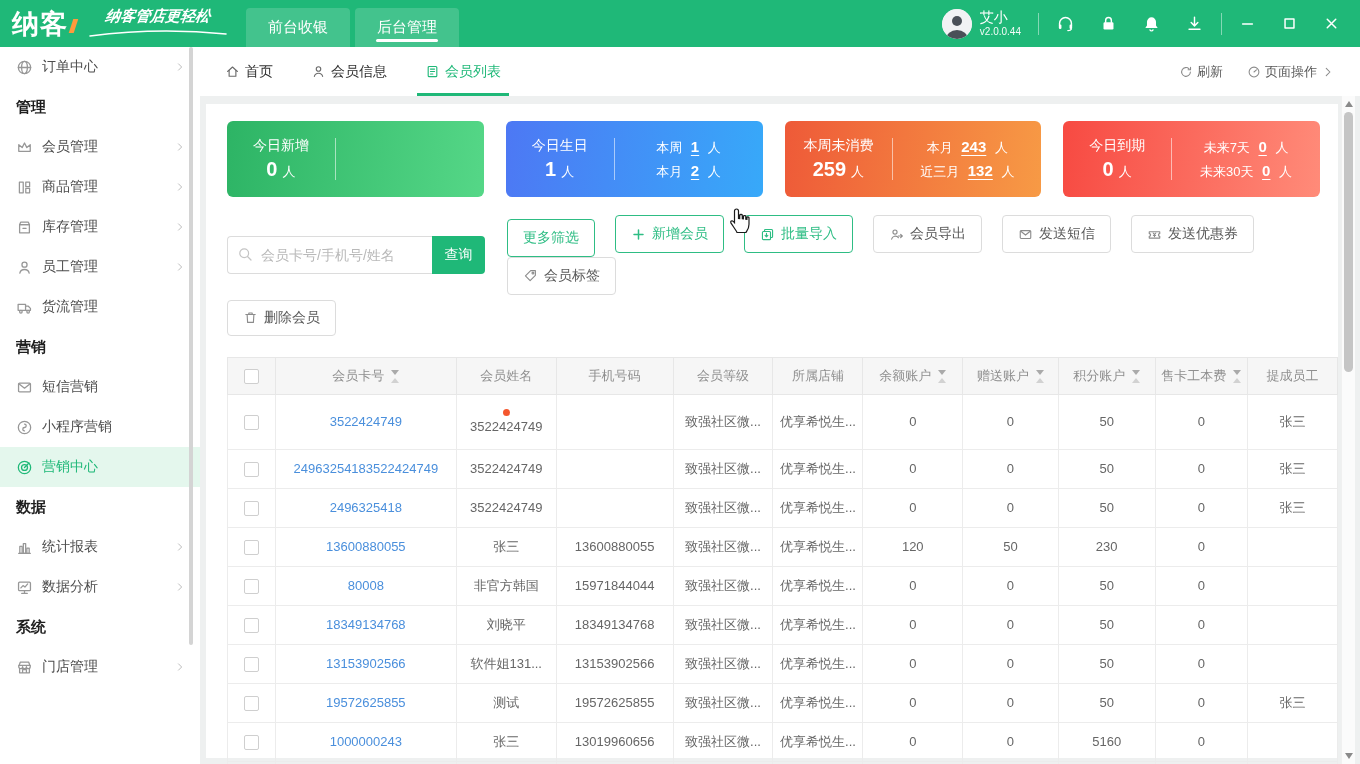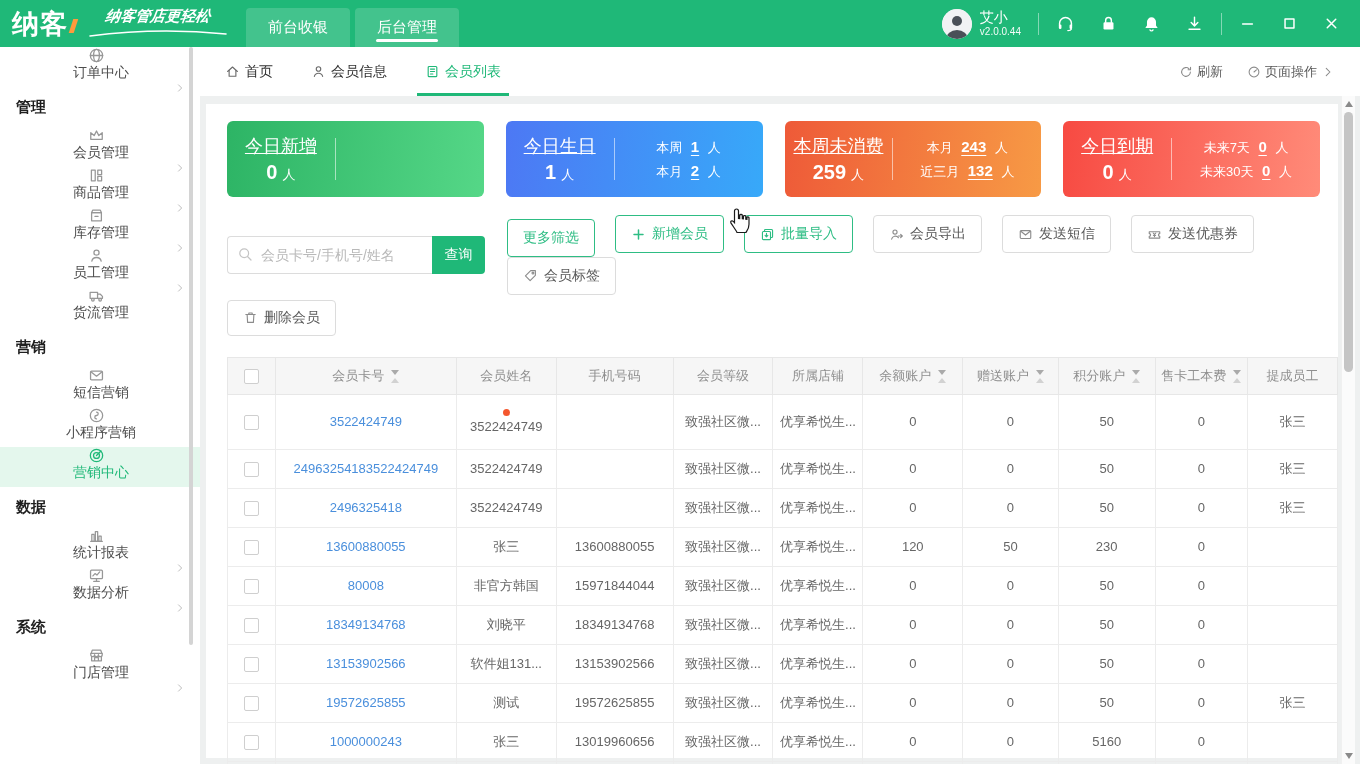--- a/index.html
+++ b/index.html
@@ -24,21 +24,21 @@
   .tb-icons { display:flex; gap:24px; align-items:center; }
   .tb-icons .icon svg { width:19px; height:19px; display:block; }
   .win-btns { display:flex; gap:25px; align-items:center; margin-right:20px; }
   .win-btns .icon svg { width:17px; height:17px; display:block; }
 
   
   .app { display:flex; height:717px; position:relative; }
 
   
   .sidebar { width:200px; background:#fff; position:relative; flex:none; overflow:hidden; }
-  .sb-item { height:40px; display:flex; align-items:center; padding:0 14px 0 16px; color:#4d4d4d; font-size:14px;flex-direction:column; }
+  .sb-item { height:40px; display:flex; align-items:center; padding:0 14px 0 16px; color:#4d4d4d; font-size:14px; }
   .sb-item .icon { width:17px; height:17px; color:#979797; margin-right:9px; flex:none; }
   .sb-item .icon svg { width:17px; height:17px; display:block; }
   .sb-chev { margin-left:auto; color:#b5b5b5; }
   .sb-chev svg { width:12px; height:12px; display:block; }
   .sb-item.active { background:#e4f7ed; color:#1fb878; }
   .sb-item.active .icon { color:#1fb878; }
   .sb-section { height:40px; display:flex; align-items:center; padding-left:16px; font-size:15px; font-weight:bold; color:#1f1f1f; }
   .sb-thumb { position:absolute; left:189px; top:0; width:4px; height:598px; background:#d4d4d4; border-radius:2px; }
 
   
@@ -53,21 +53,21 @@
   .tab-actions { margin-left:auto; display:flex; align-items:center; gap:24px; color:#595959; font-size:13px; }
   .tab-action { display:flex; align-items:center; gap:4px; }
   .tab-action .icon svg { width:14px; height:14px; display:block; color:#8a8a8a; }
 
   .panel { margin:8px 22px 0 6px; background:#fff; padding:17px 18px 0 21px; height:654px; }
 
   
   .stats { display:flex; gap:22px; }
   .stat { flex:1; height:76px; border-radius:6px; color:#fff; display:flex; align-items:center; }
   .stat-left { width:42%; text-align:center; }
-  .stat-title { font-size:18px;text-decoration:underline; }
+  .stat-title { font-size:14px; }
   .stat-big { font-size:20px; font-weight:bold; margin-top:3px; }
   .stat-big .unit { font-size:13px; font-weight:normal; margin-left:5px; }
   .stat-div { width:1px; height:42px; background:rgba(255,255,255,.55); }
   .stat-right { flex:1; text-align:center; font-size:13px; line-height:23px; }
   .s-num { font-weight:bold; text-decoration:underline; text-underline-offset:3px; margin:0 5px; font-size:15px; }
 
   
   .toolbar-row1 { margin-top:18px; display:flex; align-items:center; }
   .toolbar-row2 { margin-top:5px; }
   .search-group { display:flex; margin-right:22px; position:relative; }

